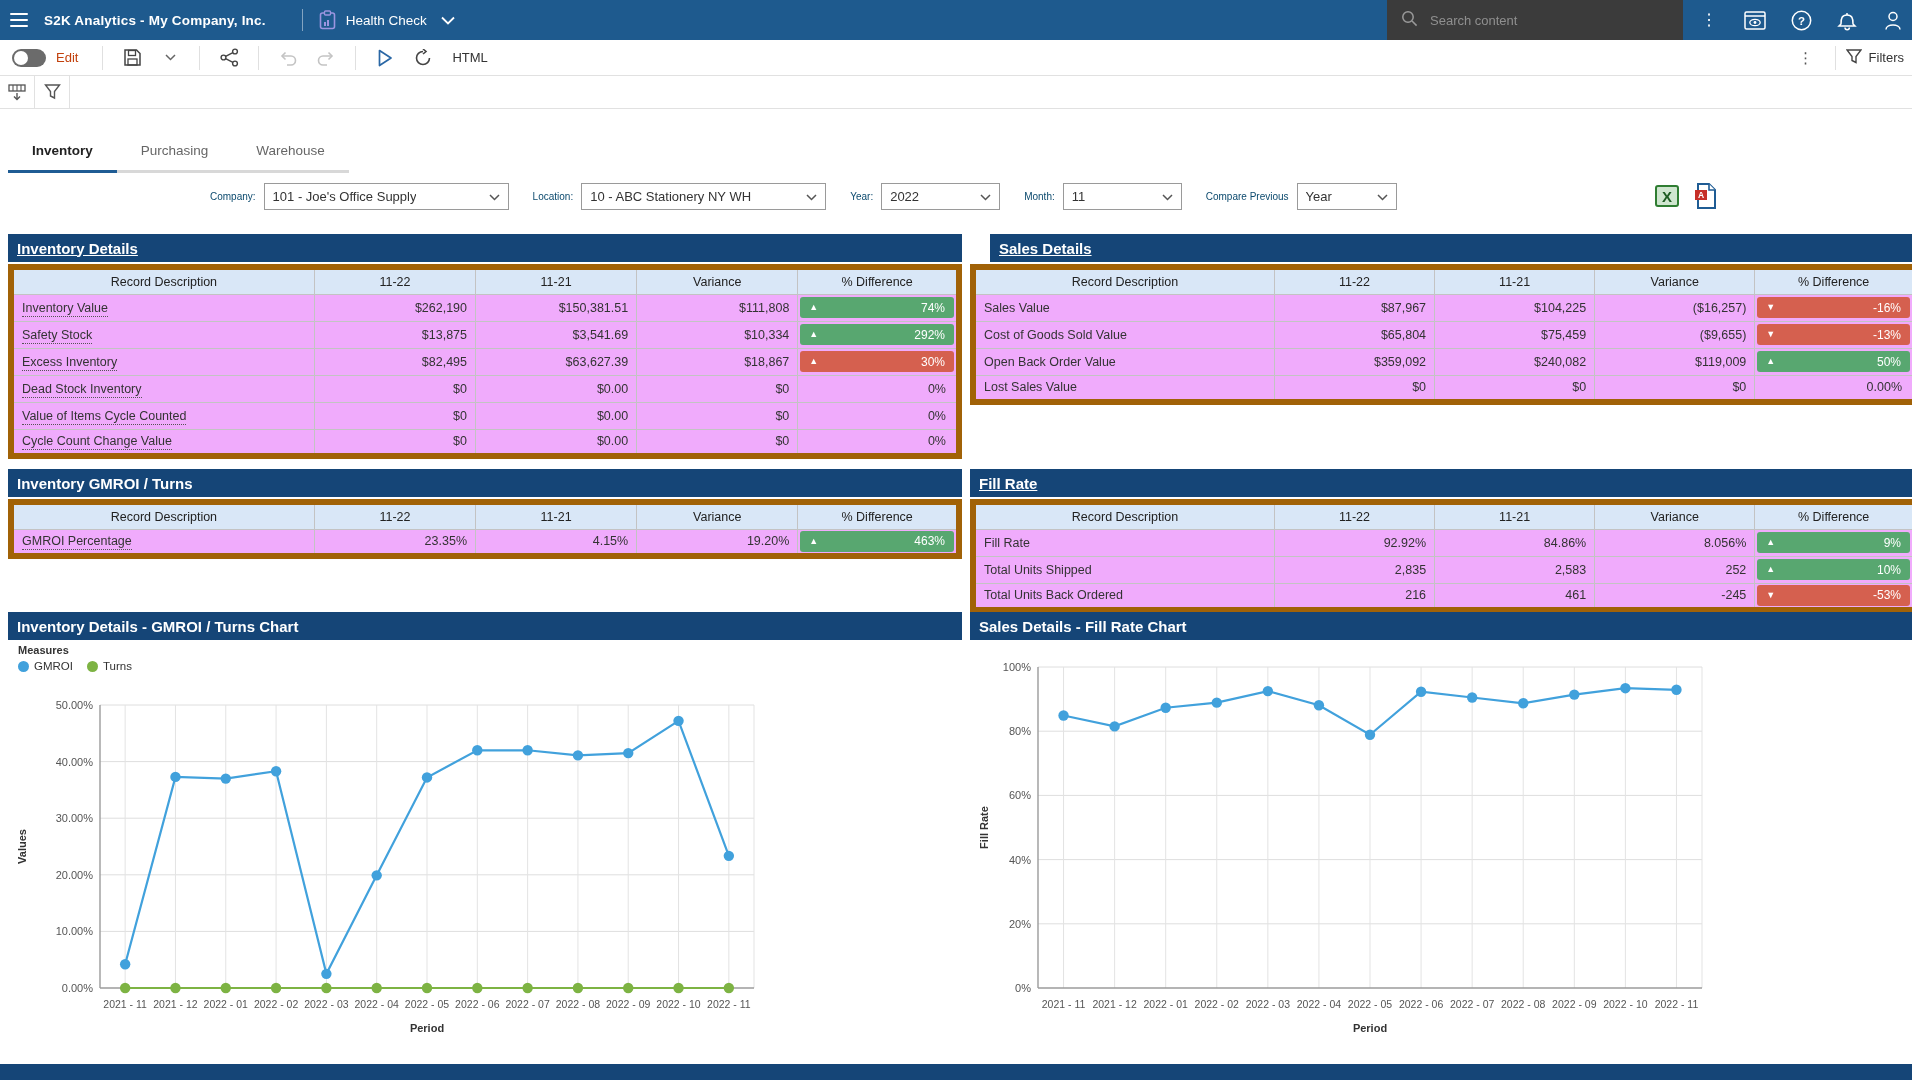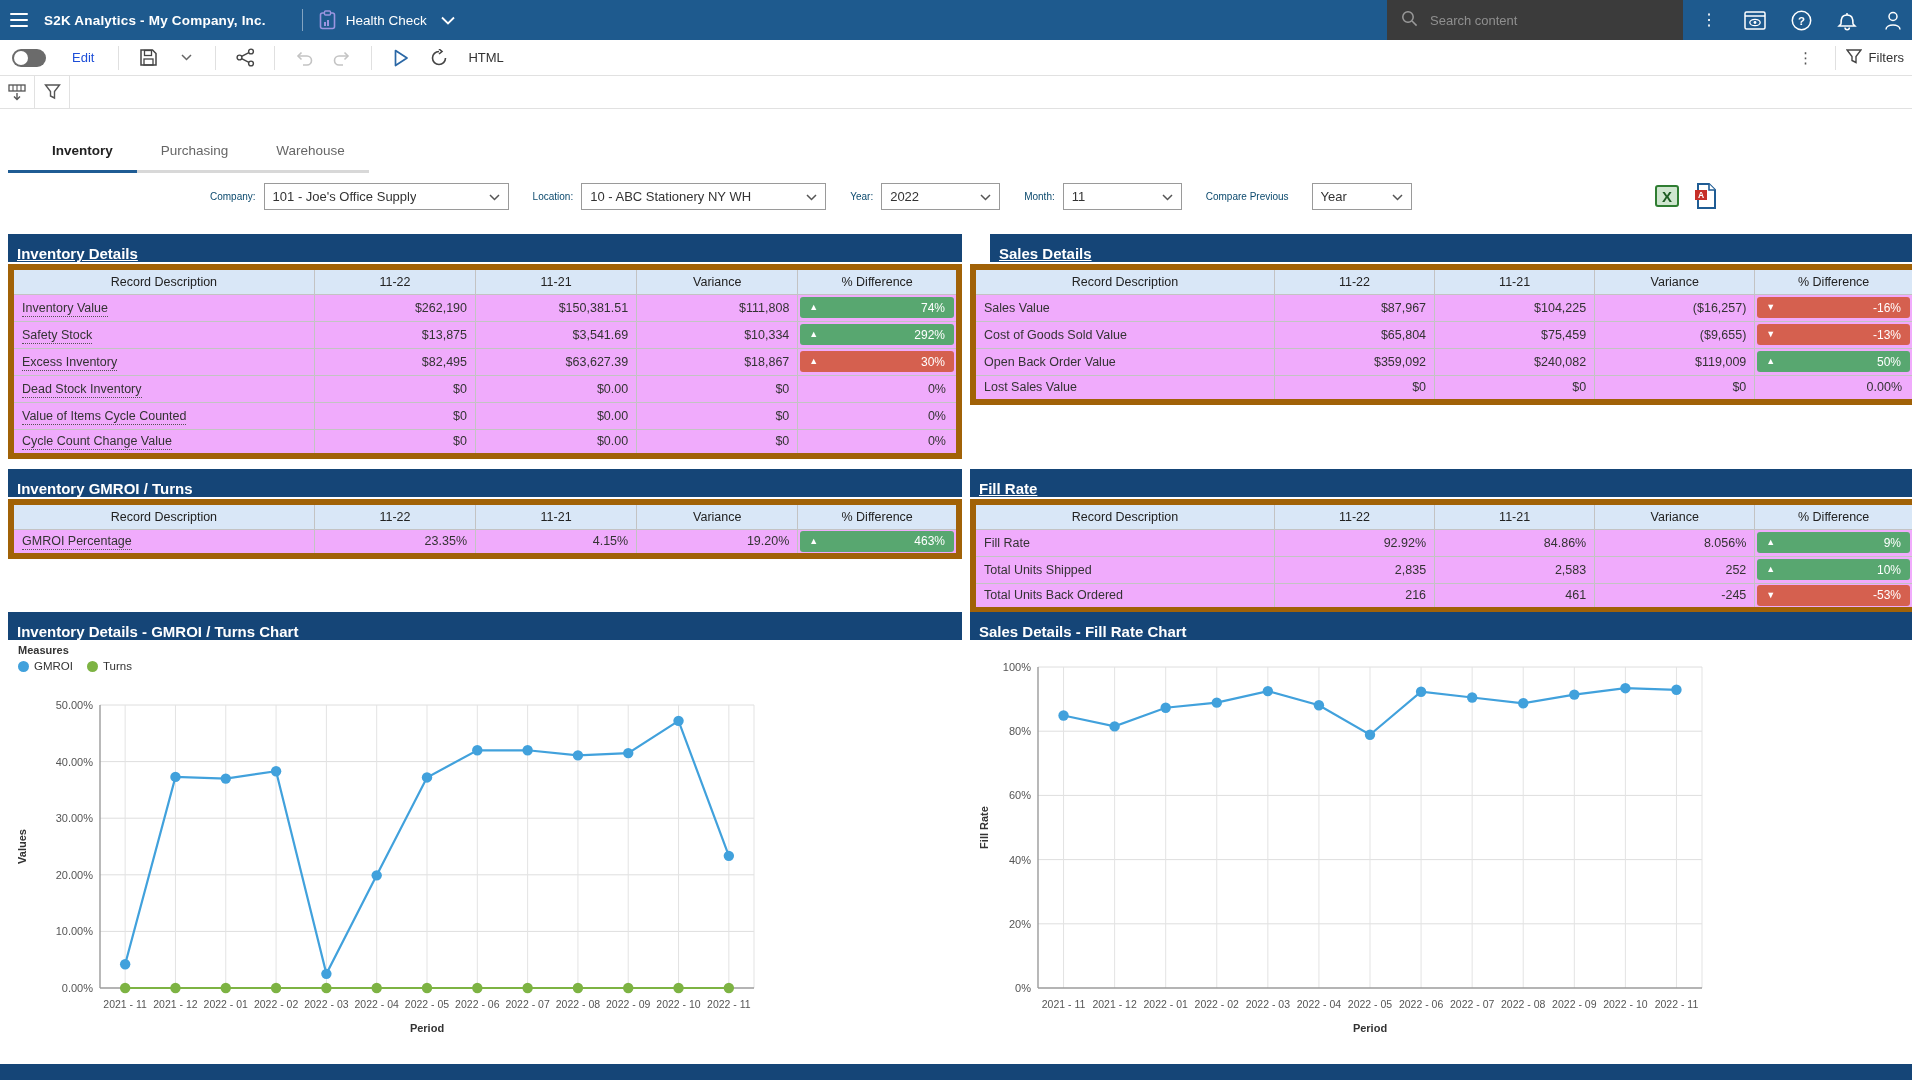--- a/index.html
+++ b/index.html
@@ -19,51 +19,51 @@
   .searchbox input{background:transparent;border:none;outline:none;color:#cfcfcf;font-size:13px;margin-left:10px;width:220px;font-family:"Liberation Sans",sans-serif;}
   .searchbox input::placeholder{color:#8f8f8f;}
   .topbar-right{position:absolute;left:1690px;top:0;width:230px;height:40px;display:flex;align-items:center;justify-content:space-between;padding:0 14px 0 6px;box-sizing:border-box;}
   .top-icon{display:flex;align-items:center;justify-content:center;width:26px;height:26px;cursor:pointer;}
   .kebab{color:#fff;font-size:16px;line-height:16px;}
 
   
   .toolbar{position:absolute;left:0;top:40px;width:1920px;height:36px;border-bottom:1px solid #e1e1e1;display:flex;align-items:center;box-sizing:border-box;background:#fff;}
   .toggle{width:34px;height:18px;background:#6b6b6b;border-radius:9px;position:relative;margin:0 10px 0 12px;cursor:pointer;}
   .toggle .knob{position:absolute;left:2px;top:2px;width:14px;height:14px;border-radius:50%;background:#fff;}
-  .tool-label{font-size:13px;color:#1d4ed8;margin-right:14px;margin-left:16px;}
+  .tool-label{font-size:13px;color:#c2410c;margin-right:14px;}
   .v-sep{width:1px;height:24px;background:#e0e0e0;margin:0 10px;}
   .tool-btn{display:flex;align-items:center;justify-content:center;min-width:26px;height:26px;margin:0 6px;cursor:pointer;color:#444;}
   .tool-btn.disabled{opacity:.35;cursor:default;}
   .text-btn{font-size:13px;color:#333;margin:0 10px;cursor:pointer;}
   .toolbar-spacer{flex:1;}
   .filters-btn{display:flex;align-items:center;gap:7px;font-size:13px;color:#333;margin-right:16px;cursor:pointer;}
 
   
   .iconrow{position:absolute;left:0;top:76px;width:1920px;height:33px;border-bottom:1px solid #e1e1e1;display:flex;box-sizing:border-box;background:#fff;}
   .iconrow .cell{width:34px;height:100%;border-right:1px solid #e1e1e1;display:flex;align-items:center;justify-content:center;cursor:pointer;color:#555;}
 
   
   .tabbar{position:absolute;left:0;top:109px;width:1920px;height:64px;display:flex;align-items:flex-end;padding-left:8px;box-sizing:border-box;background:#fff;}
   .tab{padding:0 24px;height:46px;display:flex;flex-direction:column;justify-content:center;position:relative;cursor:pointer;}
   .tab .lbl{font-size:13.5px;color:#666;}
-  .tab.active .lbl{color:#222;font-weight:bold;margin-left:20px;}
+  .tab.active .lbl{color:#222;font-weight:bold;}
   .tab .ind{position:absolute;left:0;right:0;bottom:0;height:3px;background:transparent;}
   .tab.active .ind{background:#1f5c94;}
   .tab:not(.active) .ind{background:#d8d8d8;}
 
   
   .filterbar{position:absolute;left:0;top:173px;width:1920px;height:46px;display:flex;align-items:center;background:#fff;}
   .f-label{font-size:10px;color:#0c4a6e;margin:0 8px 0 24px;white-space:nowrap;}
   .select{height:27px;border:1px solid #9a9a9a;background:#fff;display:flex;align-items:center;justify-content:space-between;padding:0 8px;box-sizing:border-box;cursor:pointer;}
   .select .val{font-size:13px;color:#333;white-space:nowrap;overflow:hidden;}
   .export-icons{position:absolute;left:1652px;top:0;height:46px;display:flex;align-items:center;gap:8px;}
   .exp{width:30px;height:28px;display:flex;align-items:center;justify-content:center;cursor:pointer;}
 
   
-  .secbar{position:absolute;height:28px;background:#154577;color:#fff;display:flex;align-items:flex-end;padding-left:9px;box-sizing:border-box;}
+  .secbar{position:absolute;height:28px;background:#154577;color:#fff;display:flex;align-items:center;padding-left:9px;box-sizing:border-box;}
   .secbar .t{font-size:15px;font-weight:bold;}
   .secbar .t.u{text-decoration:underline;cursor:pointer;}
 
   
   .twrap{position:absolute;}
   table.dtable{width:100%;border-collapse:collapse;border:6px solid #a16207;table-layout:fixed;background:#f0abfc;}
   .dtable th,.dtable td{border:1px solid #c3c3c3;height:27px;font-size:12.5px;padding:0 8px;box-sizing:border-box;overflow:hidden;white-space:nowrap;}
   .dtable th{background:#d9e7f7;font-weight:normal;text-align:center;color:#222;}
   .dtable td.desc{text-align:left;}
   .dtable td.num{text-align:right;}
@@ -279,21 +279,21 @@
             </svg></span>
         </div>
         <span class="f-label">Month:</span>
         <div class="select" style="width: 119px;">
           <span class="val">11</span>
           <span><svg width="11" height="7" viewBox="0 0 11 7">
               <polyline points="1,1 5.5,5.5 10,1" fill="none" stroke="#555" stroke-width="1.5"></polyline>
             </svg></span>
         </div>
         <span class="f-label">Compare Previous</span>
-        <div class="select" style="width: 100px; margin-left: 15px;">
+        <div class="select" style="width: 100px;">
           <span class="val">Year</span>
           <span><svg width="11" height="7" viewBox="0 0 11 7">
               <polyline points="1,1 5.5,5.5 10,1" fill="none" stroke="#555" stroke-width="1.5"></polyline>
             </svg></span>
         </div>
       </div>
     <div class="export-icons">
       <div class="exp">
         <svg width="26" height="26" viewBox="0 0 26 26">
             <rect x="2" y="3" width="22" height="20" rx="2" fill="#cfe6cf" stroke="#2f7d32" stroke-width="2"></rect>

